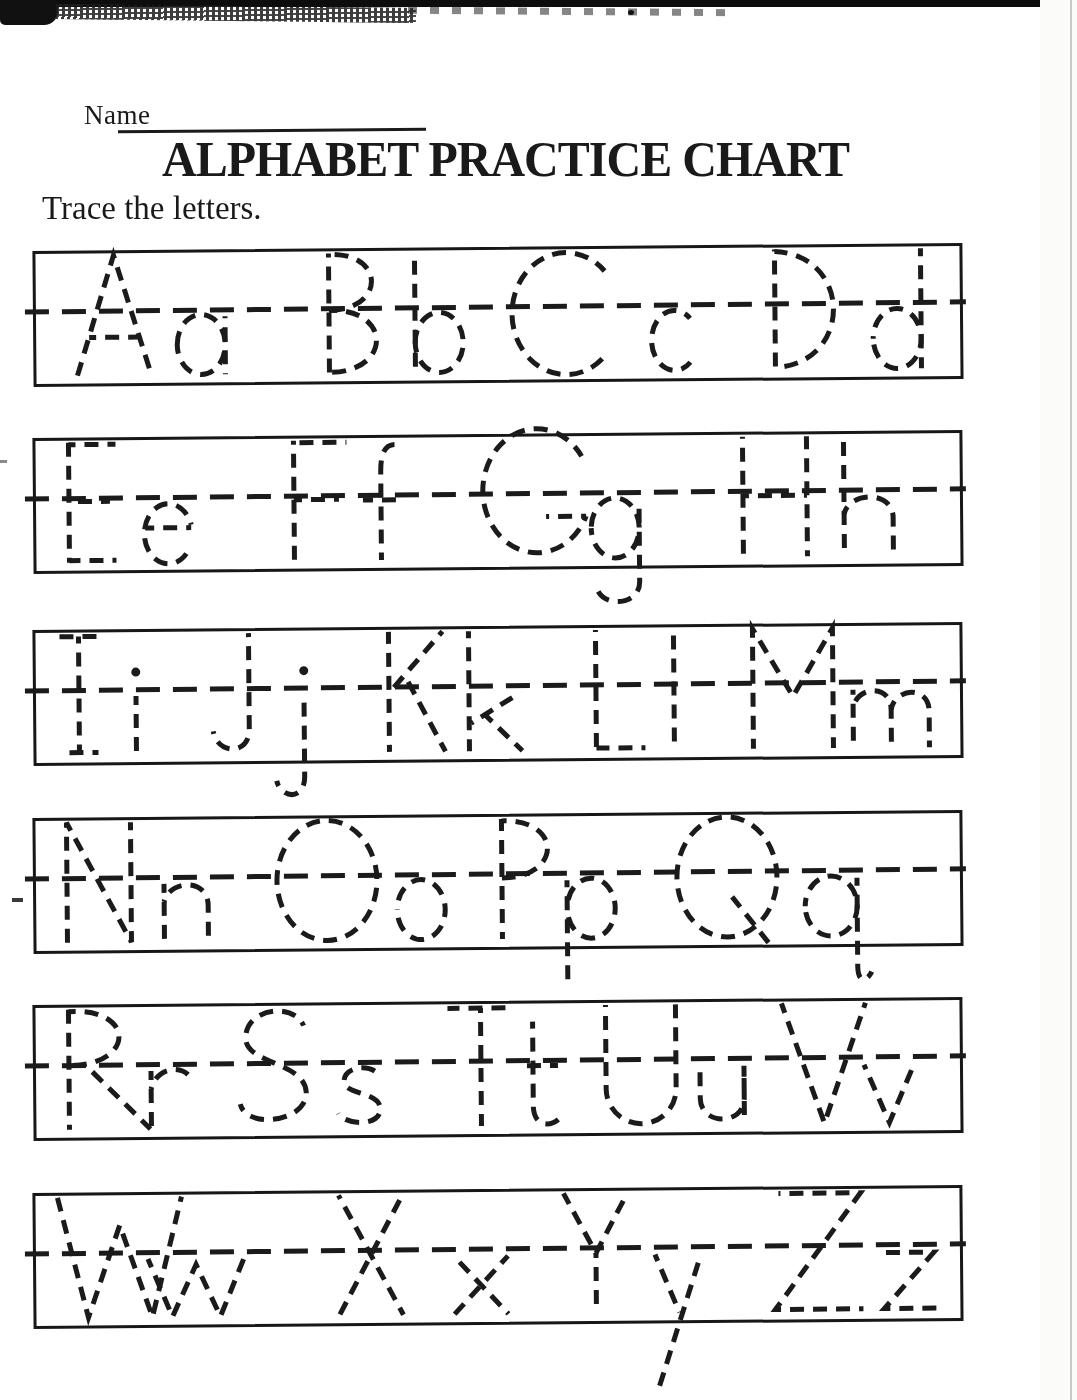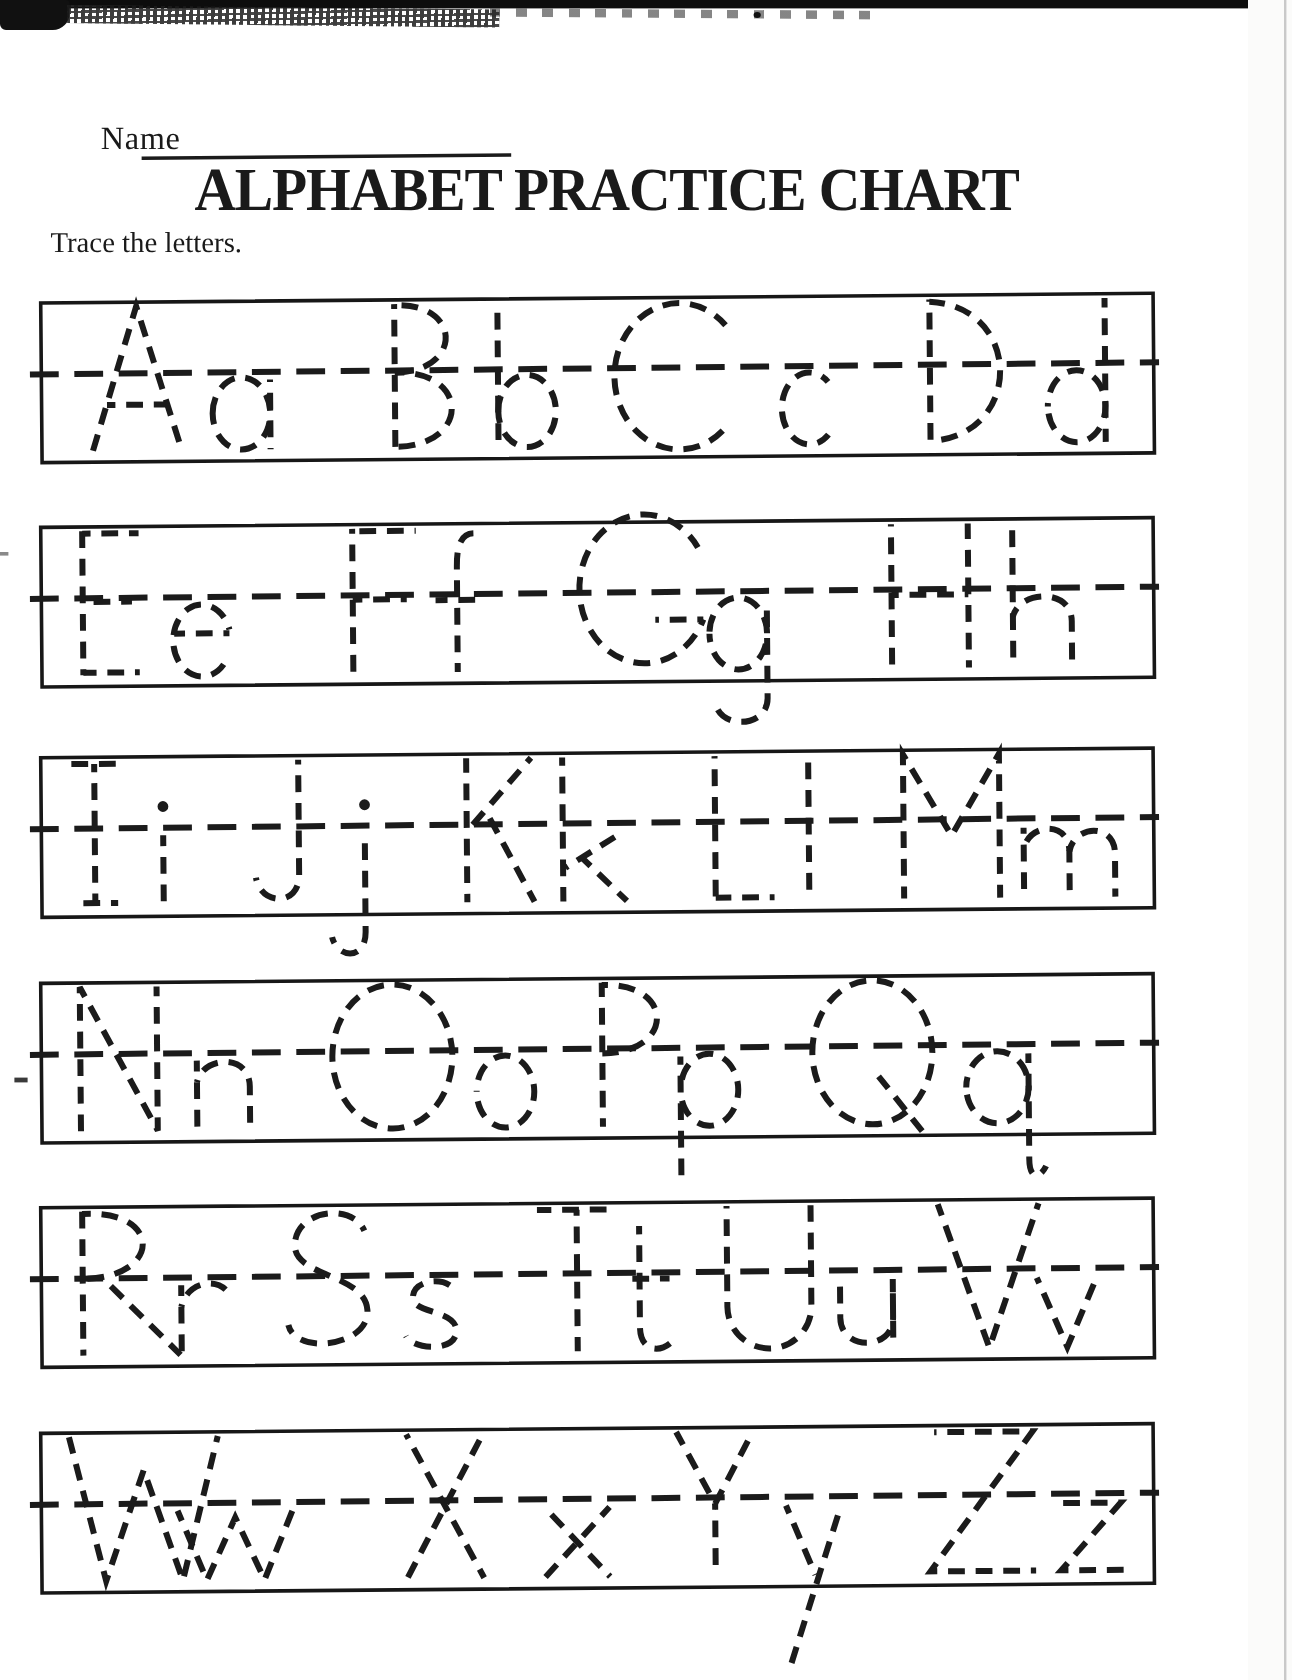--- a/index.html
+++ b/index.html
@@ -23,21 +23,21 @@
   .page-edge-line{position:absolute;left:1070px;top:0;width:2px;height:1400px;background:#c9c9c9;}
   .page-edge-wash{position:absolute;left:1040px;top:0;width:37px;height:1400px;background:#fbfbfa;}
   .margin-tick{position:absolute;left:12px;top:898px;width:11px;height:4px;background:#3a3a3a;}
   .margin-tick2{position:absolute;left:0px;top:460px;width:7px;height:3px;background:#8a8a8a;}
   
   .name-row{position:absolute;left:50px;top:100px;font-size:27px;letter-spacing:.5px;margin-left:34px;}
   .name-line{position:absolute;left:118px;top:129px;width:308px;height:0;
     border-top:3px solid #1b1b1b;transform:rotate(-.5deg);}
   .title{position:absolute;left:162px;top:130px;width:760px;font-size:51px;font-weight:bold;
     letter-spacing:-1px;transform:scale(.94,1);transform-origin:left top;white-space:nowrap;}
-  .instruction{position:absolute;left:42px;top:190px;font-size:24px;}
+  .instruction{position:absolute;left:42px;top:190px;font-size:33px;}
   
   .band{position:absolute;left:33px;width:924px;height:130px;border:3px solid #171717;
     background:#fff;transform-origin:0 50%;}
   .band svg{position:absolute;left:0;top:0;overflow:visible;display:block;}
 </style>
 </head>
 <body>
 
 <div class="scan-bar"></div>
 <div class="scan-blob"></div>

